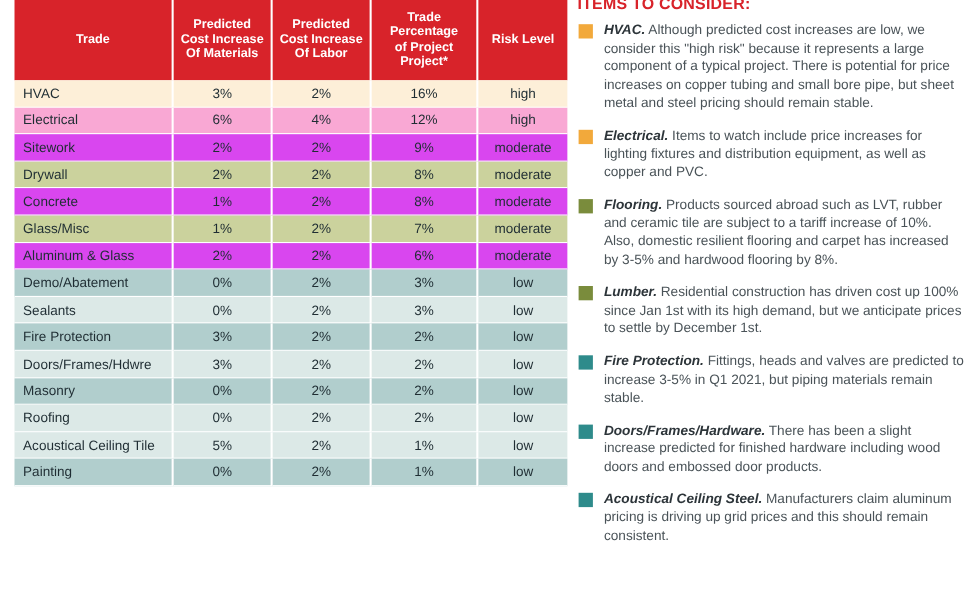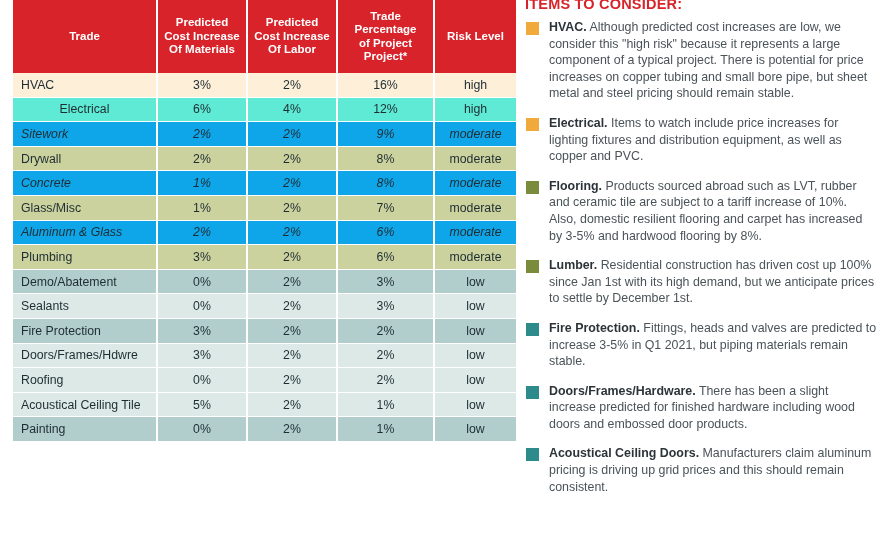--- a/index.html
+++ b/index.html
@@ -50,22 +50,22 @@
     border-right: 2px solid #ffffff;
     border-bottom: 1px solid #ffffff;
     text-align: center;
     white-space: nowrap;
     overflow: hidden;
   }
   tbody td:last-child { border-right: none; }
   tbody td.trade { text-align: left; }
 
   tr.band-high-a td  { background: #FDEFD8; }
-  tr.band-high-b td  { background: #5eead4; text-align: center; }
-  tr.band-mod-a  td  { background: #0ea5e9; font-style: italic; }
+  tr.band-high-b td  { background: #f9a8d4; }
+  tr.band-mod-a  td  { background: #d946ef; }
   tr.band-mod-b  td  { background: #CBD29D; margin-left: 21px; }
   tr.band-low-a  td  { background: #DCE9E7; }
   tr.band-low-b  td  { background: #B1CECD; }
 
   
   .panel {
     position: absolute; left: 525px; top: 0; width: 352px; height: 554px;
     overflow: hidden;
   }
   .panel-title {
@@ -88,20 +88,21 @@
     width: 13px; height: 13px;
   }
   .item .body {
     font-size: 12.4px;
     line-height: 16.6px;
     color: #4a5358;
   }
   .item .body .lead {
     font-weight: bold;
     color: #2c3439;
+    font-style: italic;
   }
 </style>
 </head>
 <body>
 
 <div class="page">
 
   <div class="table-wrap">
     <table class="cost-table">
       <colgroup>
@@ -180,27 +181,20 @@
             <td>7%</td>
             <td>moderate</td>
           </tr>
           <tr class="band-mod-a">
             <td class="trade">Aluminum &amp; Glass</td>
             <td>2%</td>
             <td>2%</td>
             <td>6%</td>
             <td>moderate</td>
           </tr>
-          <tr class="band-mod-b">
-            <td class="trade">Plumbing</td>
-            <td>3%</td>
-            <td>2%</td>
-            <td>6%</td>
-            <td>moderate</td>
-          </tr>
           <tr class="band-low-b">
             <td class="trade">Demo/Abatement</td>
             <td>0%</td>
             <td>2%</td>
             <td>3%</td>
             <td>low</td>
           </tr>
           <tr class="band-low-a">
             <td class="trade">Sealants</td>
             <td>0%</td>
@@ -211,20 +205,27 @@
           <tr class="band-low-b">
             <td class="trade">Fire Protection</td>
             <td>3%</td>
             <td>2%</td>
             <td>2%</td>
             <td>low</td>
           </tr>
           <tr class="band-low-a">
             <td class="trade">Doors/Frames/Hdwre</td>
             <td>3%</td>
+            <td>2%</td>
+            <td>2%</td>
+            <td>low</td>
+          </tr>
+          <tr class="band-low-b">
+            <td class="trade">Masonry</td>
+            <td>0%</td>
             <td>2%</td>
             <td>2%</td>
             <td>low</td>
           </tr>
           <tr class="band-low-a">
             <td class="trade">Roofing</td>
             <td>0%</td>
             <td>2%</td>
             <td>2%</td>
             <td>low</td>
@@ -269,18 +270,18 @@
         <div class="item">
           <span class="swatch" style="background: rgb(46, 139, 139);"></span>
           <div class="body"><span class="lead">Fire Protection.</span><span> Fittings, heads and valves are predicted to increase 3-5% in Q1 2021, but piping materials remain stable.</span></div>
         </div>
         <div class="item">
           <span class="swatch" style="background: rgb(46, 139, 139);"></span>
           <div class="body"><span class="lead">Doors/Frames/Hardware.</span><span> There has been a slight increase predicted for finished hardware including wood doors and embossed door products.</span></div>
         </div>
         <div class="item">
           <span class="swatch" style="background: rgb(46, 139, 139);"></span>
-          <div class="body"><span class="lead">Acoustical Ceiling Doors.</span><span> Manufacturers claim aluminum pricing is driving up grid prices and this should remain consistent.</span></div>
+          <div class="body"><span class="lead">Acoustical Ceiling Steel.</span><span> Manufacturers claim aluminum pricing is driving up grid prices and this should remain consistent.</span></div>
         </div>
       </div>
   </div>
 
 </div>
 
 </body></html>

